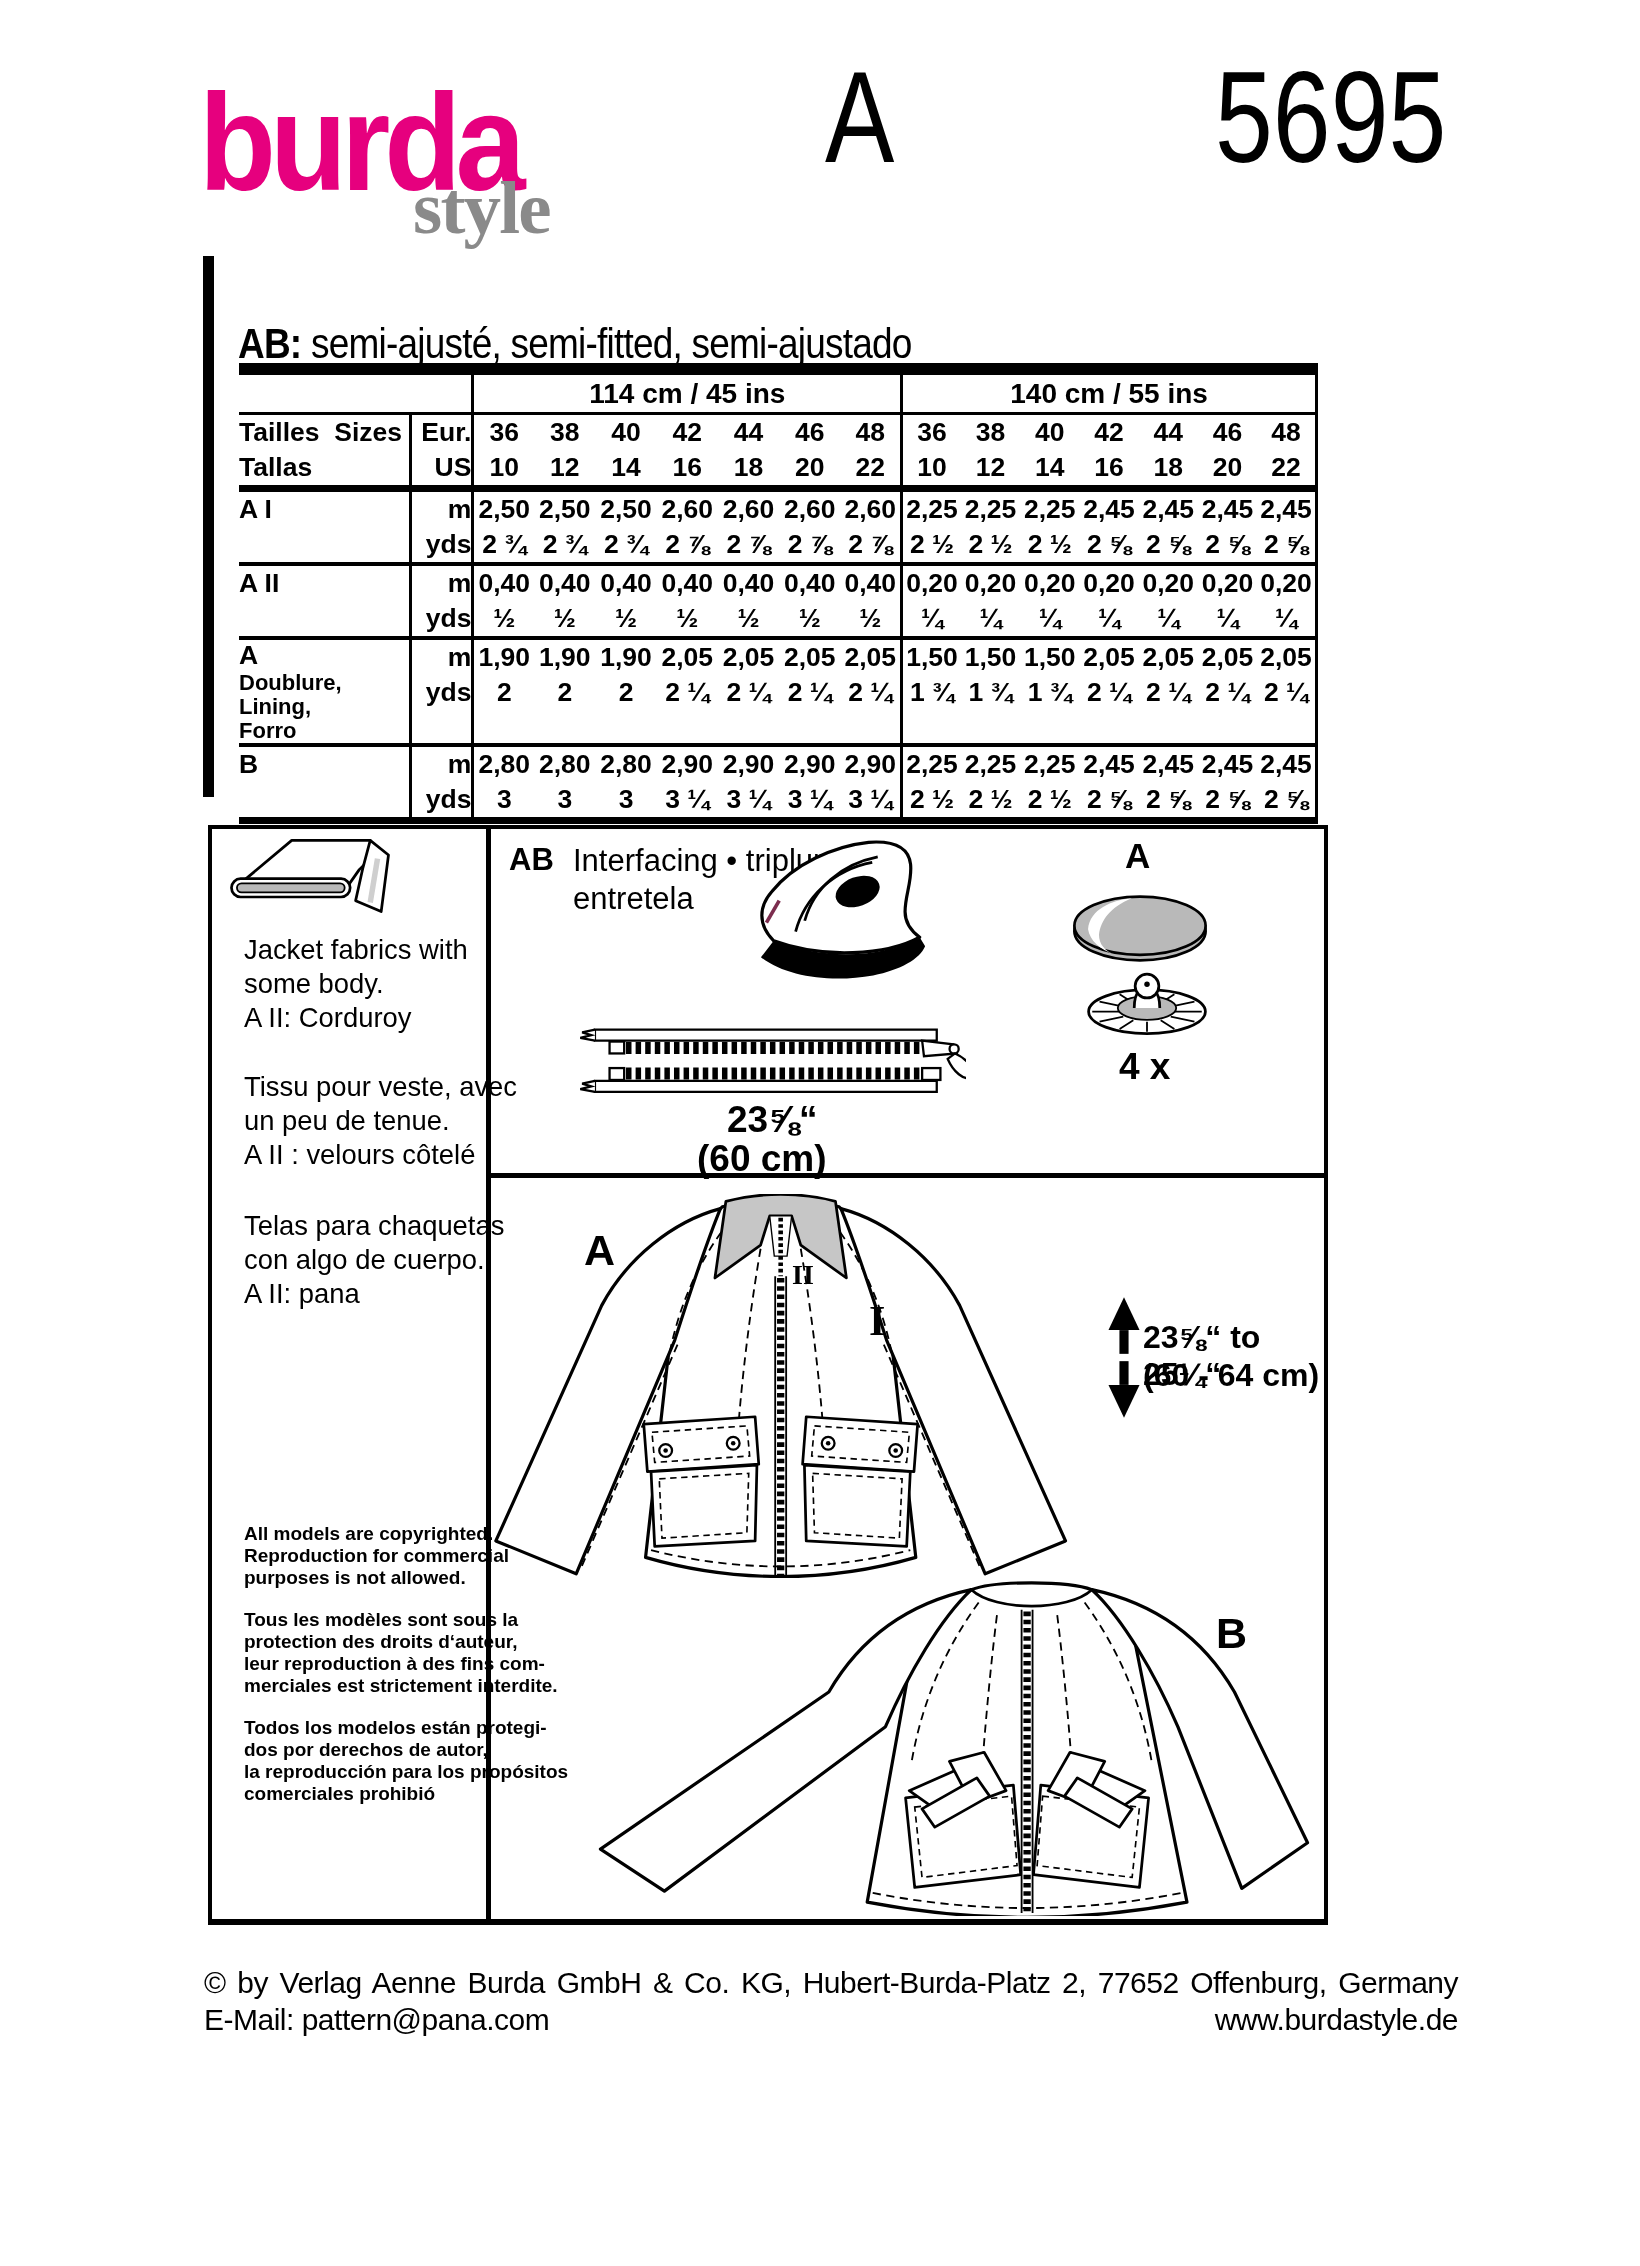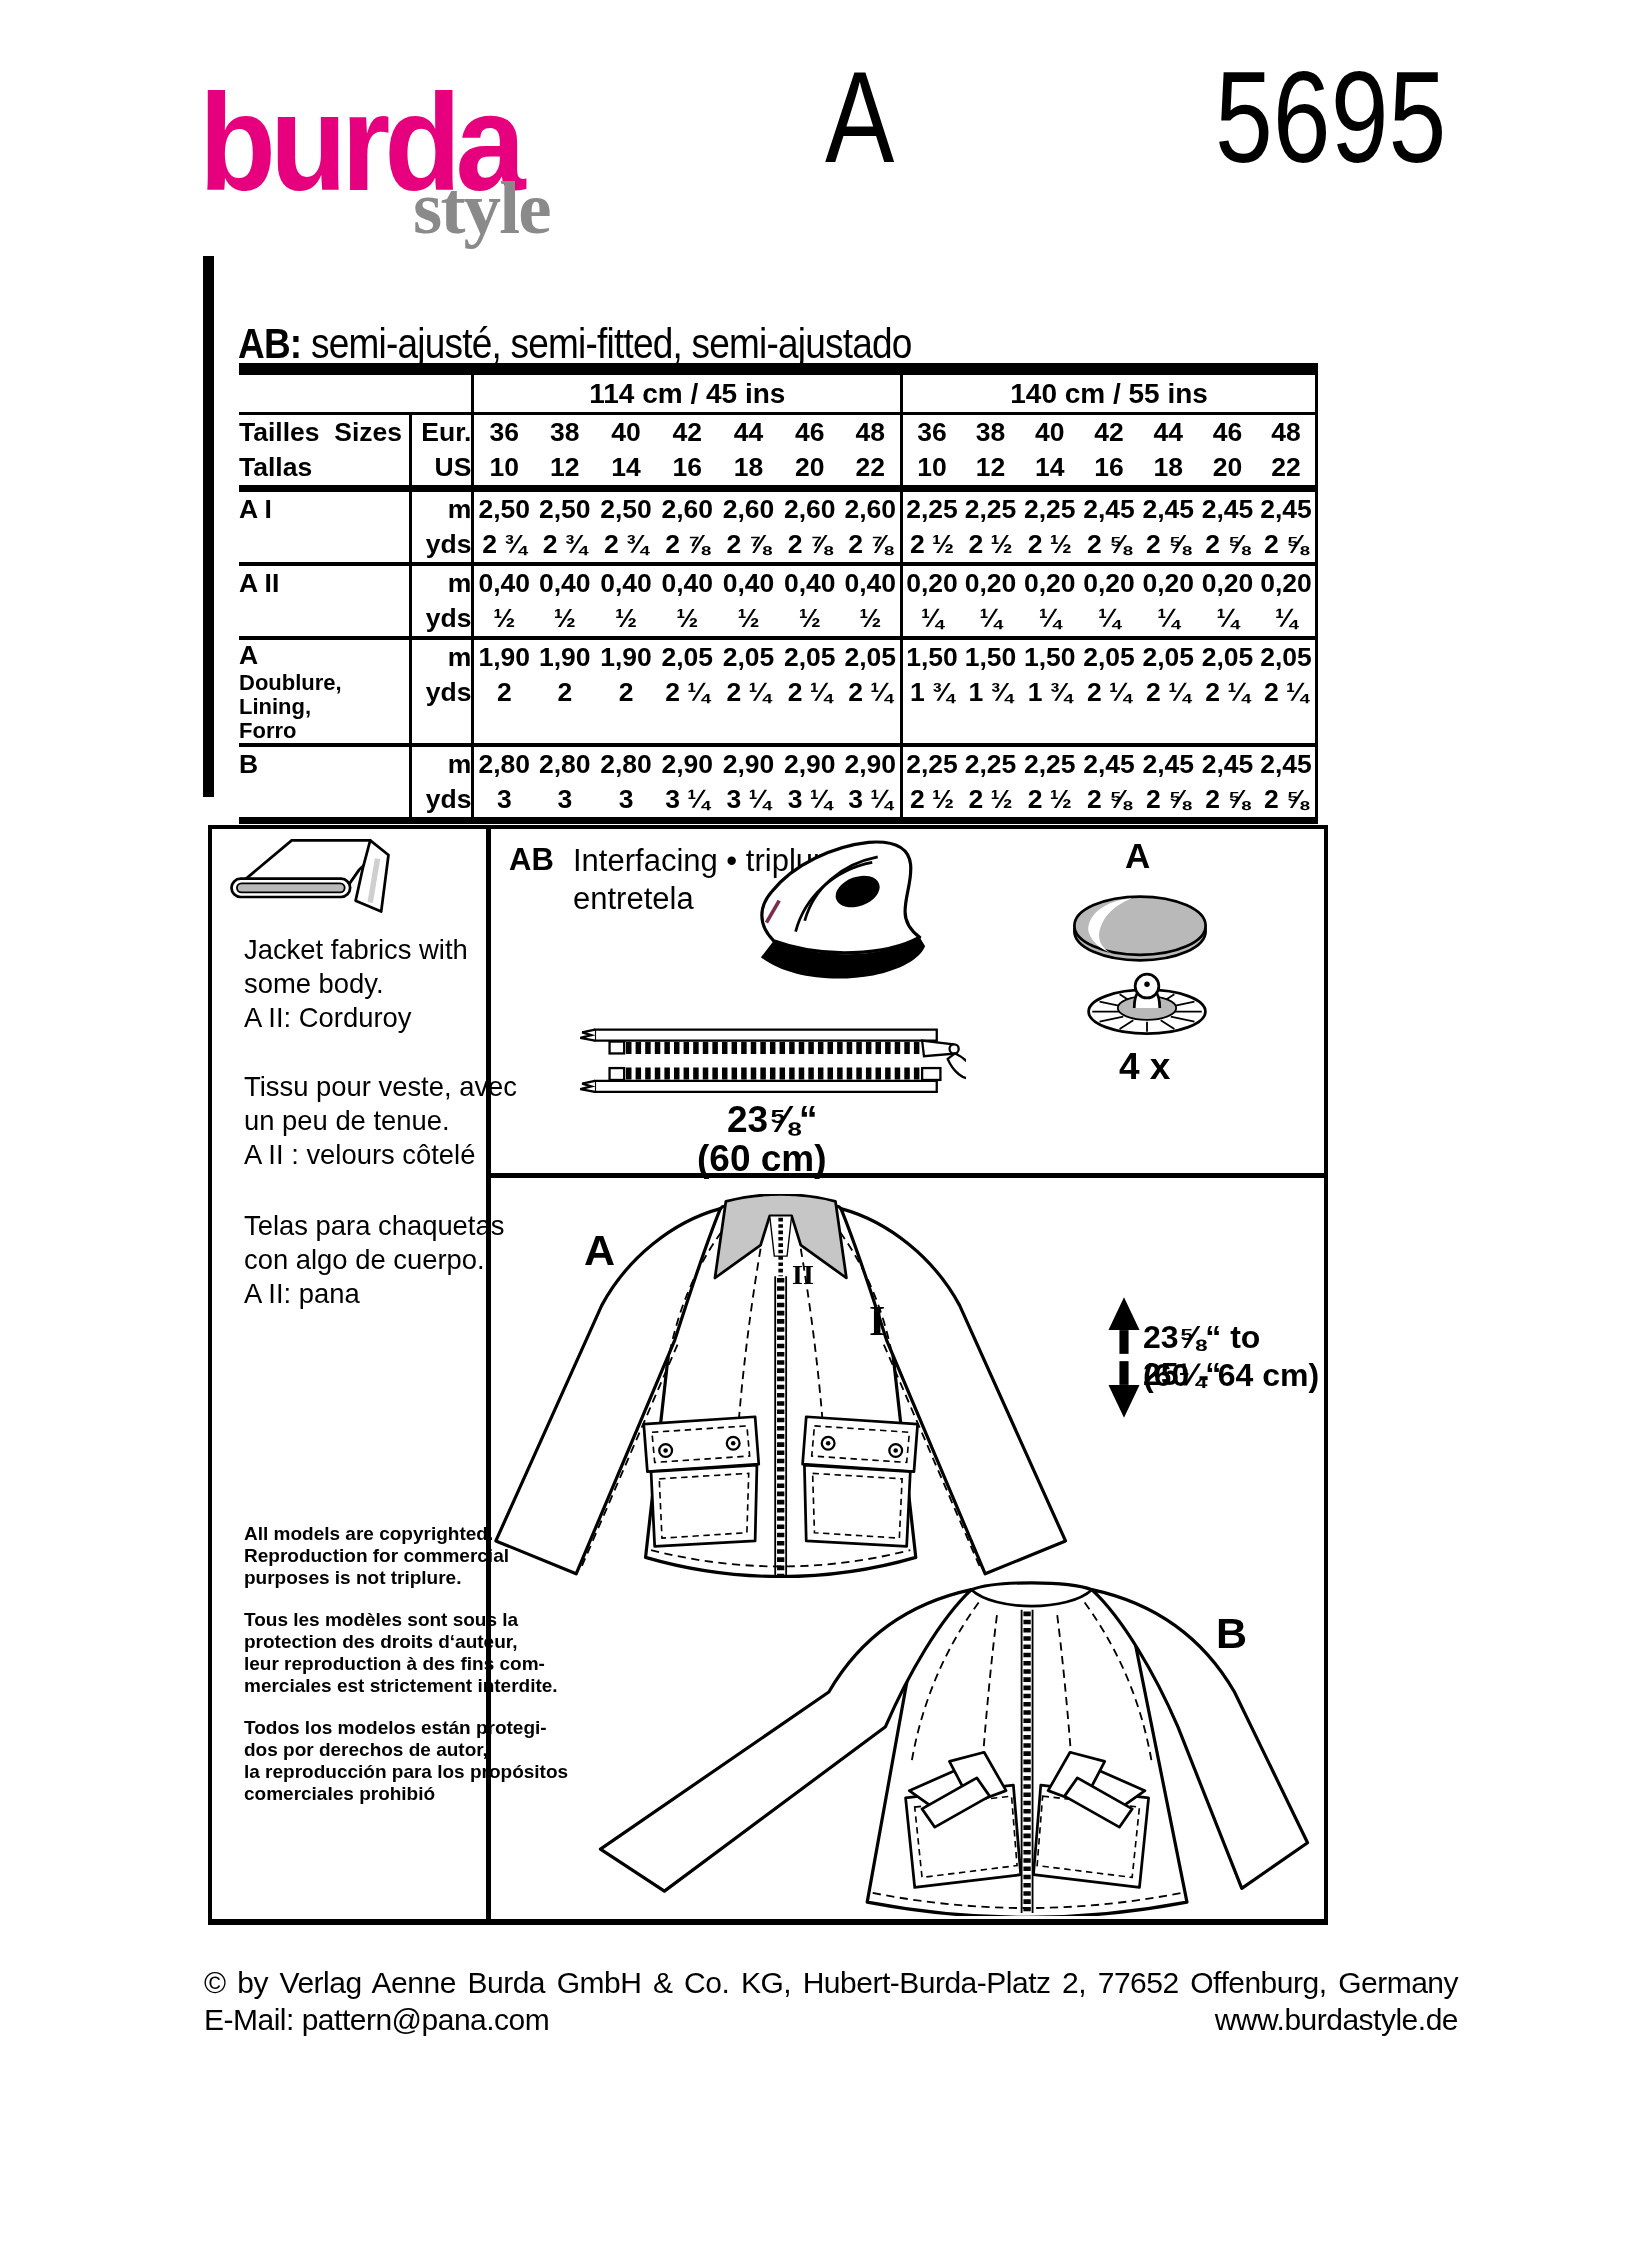--- a/index.html
+++ b/index.html
@@ -434,21 +434,21 @@
 some body.
 A II: Corduroy</div>
     <div class="abs note pre" style="left:32px;top:241px;">Tissu pour veste, avec
 un peu de tenue.
 A II : velours côtelé</div>
     <div class="abs note pre" style="left:32px;top:380px;">Telas para chaquetas
 con algo de cuerpo.
 A II: pana</div>
     <div class="abs fine pre" style="left:32px;top:694px;">All models are copyrighted.
 Reproduction for commercial
-purposes is not triplure.</div>
+purposes is not allowed.</div>
     <div class="abs fine pre" style="left:32px;top:780px;">Tous les modèles sont sous la
 protection des droits d‘auteur,
 leur reproduction à des fins com-
 merciales est strictement interdite.</div>
     <div class="abs fine pre" style="left:32px;top:888px;">Todos los modelos están protegi-
 dos por derechos de autor,
 la reproducción para los propósitos
 comerciales prohibió</div>
 
     <div class="abs b" style="left:297px;top:12.8px;font-size:31px;">AB</div>

